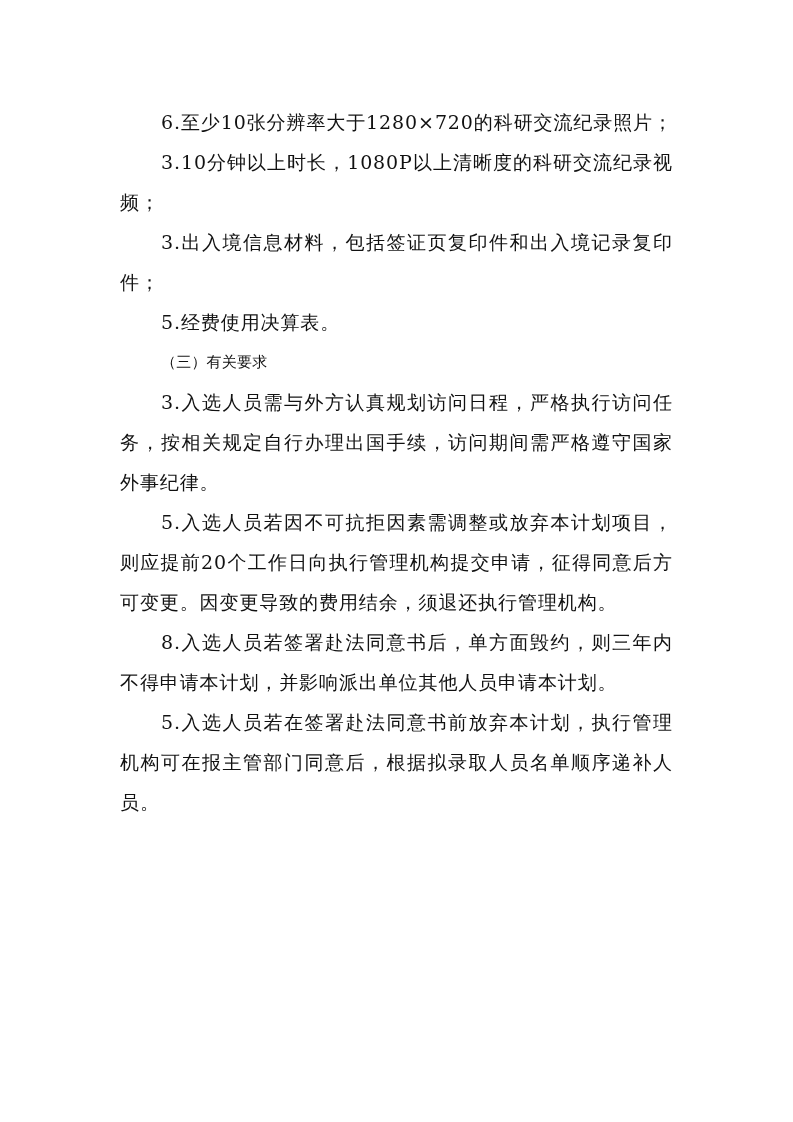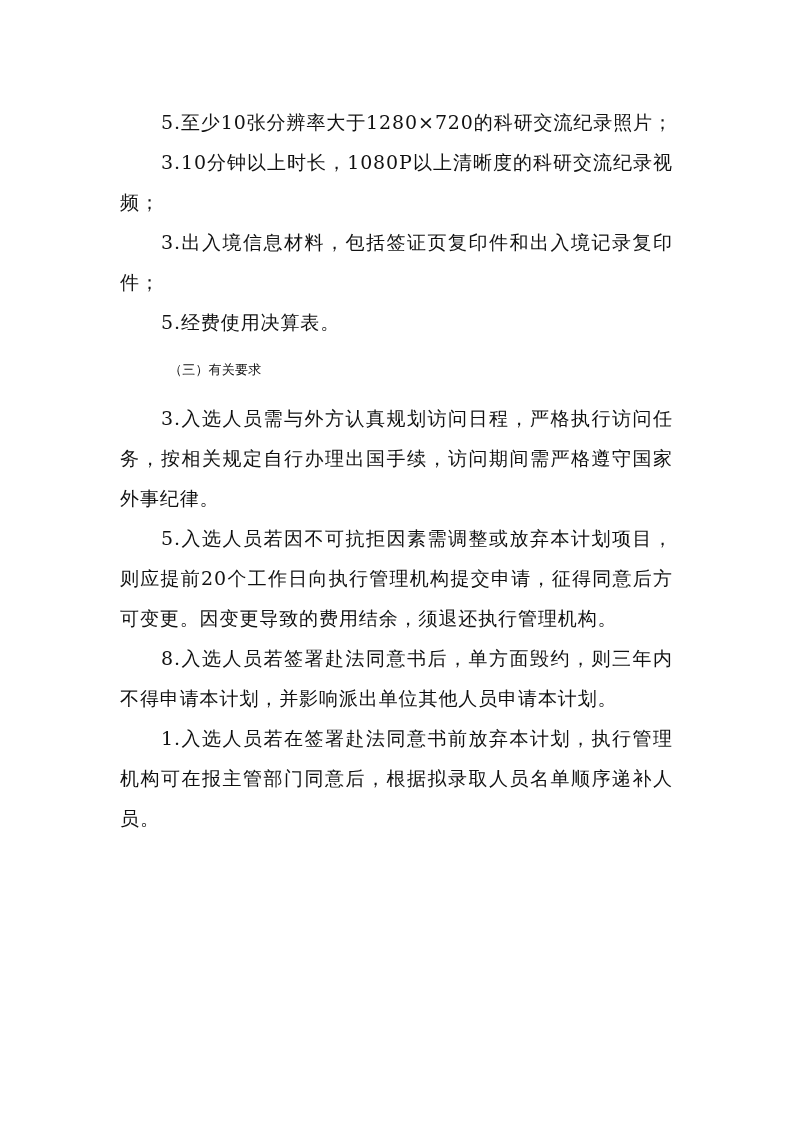--- a/index.html
+++ b/index.html
@@ -26,36 +26,36 @@
       line-height: 40px;
       margin: 0;
       text-align: justify;
       text-align-last: left;
       letter-spacing: 0.9px;
       text-indent: 41px;
       word-break: break-all;
     }
     .heading {
       font-family: "DejaVu Sans", "Liberation Sans", sans-serif;
-      font-size: 13px;
+      font-size: 15px;
       line-height: 40px;
-      margin: 8px;
+      margin: 0;
       text-indent: 41px;
       letter-spacing: 0.2px;
       color: #111111;
     }
   </style>
 </head>
 <body>
 
 <div class="page">
-  <p class="para">5.至少10张分辨率大于1280×720的科研交流纪录照片；</p>
+  <p class="para">6.至少10张分辨率大于1280×720的科研交流纪录照片；</p>
   <p class="para">3.10分钟以上时长，1080P以上清晰度的科研交流纪录视频；</p>
   <p class="para">3.出入境信息材料，包括签证页复印件和出入境记录复印件；</p>
   <p class="para">5.经费使用决算表。</p>
 
   <p class="heading">（三）有关要求</p>
 
   <p class="para">3.入选人员需与外方认真规划访问日程，严格执行访问任务，按相关规定自行办理出国手续，访问期间需严格遵守国家外事纪律。</p>
   <p class="para">5.入选人员若因不可抗拒因素需调整或放弃本计划项目，则应提前20个工作日向执行管理机构提交申请，征得同意后方可变更。因变更导致的费用结余，须退还执行管理机构。</p>
   <p class="para">8.入选人员若签署赴法同意书后，单方面毁约，则三年内不得申请本计划，并影响派出单位其他人员申请本计划。</p>
-  <p class="para">1.入选人员若在签署赴法同意书前放弃本计划，执行管理机构可在报主管部门同意后，根据拟录取人员名单顺序递补人员。</p>
+  <p class="para">5.入选人员若在签署赴法同意书前放弃本计划，执行管理机构可在报主管部门同意后，根据拟录取人员名单顺序递补人员。</p>
 </div>
 
 </body></html>

